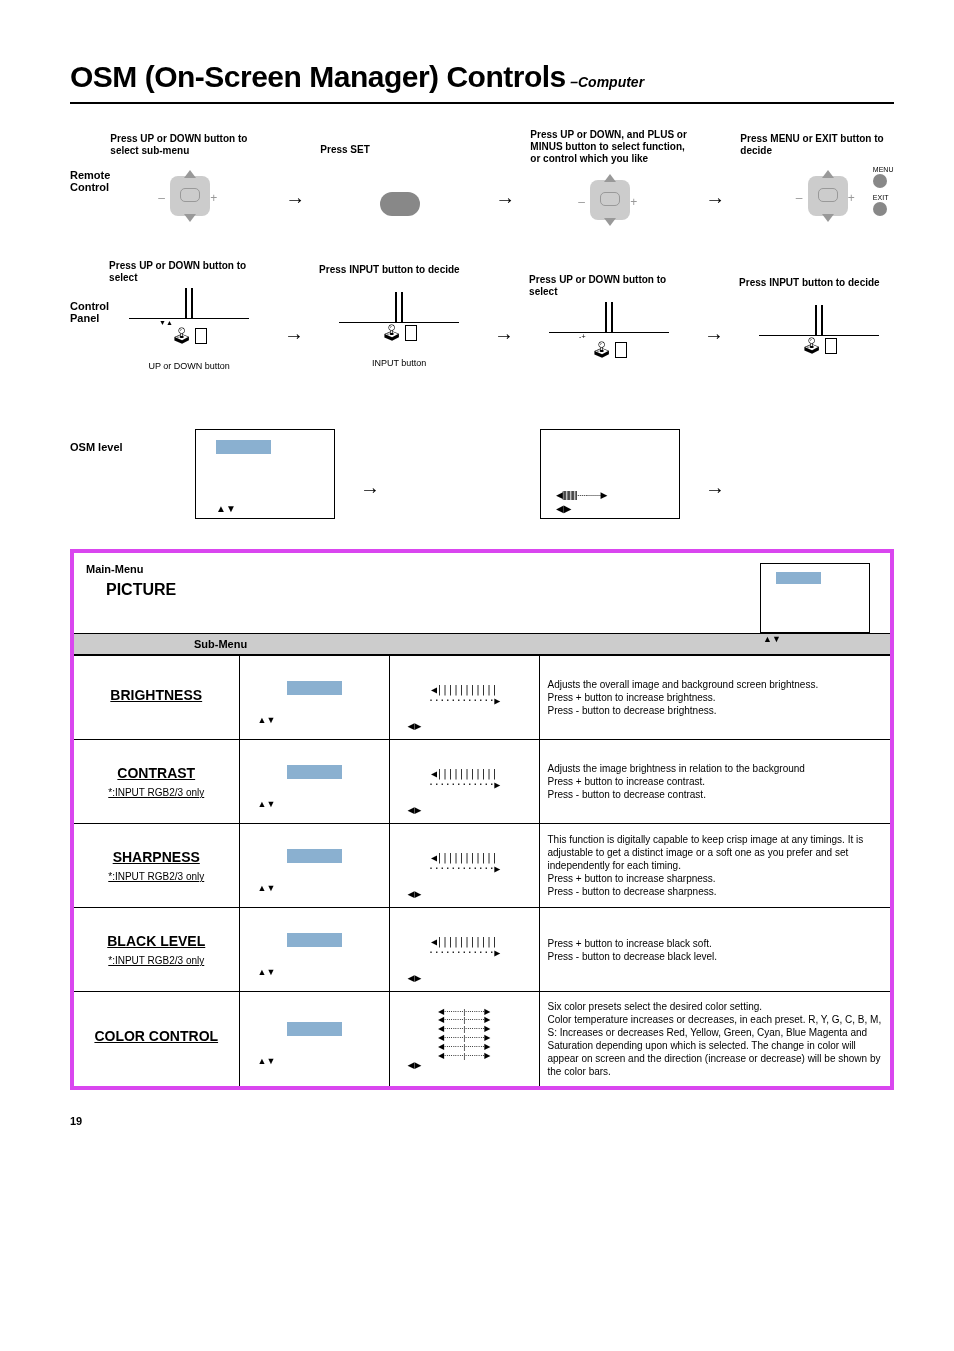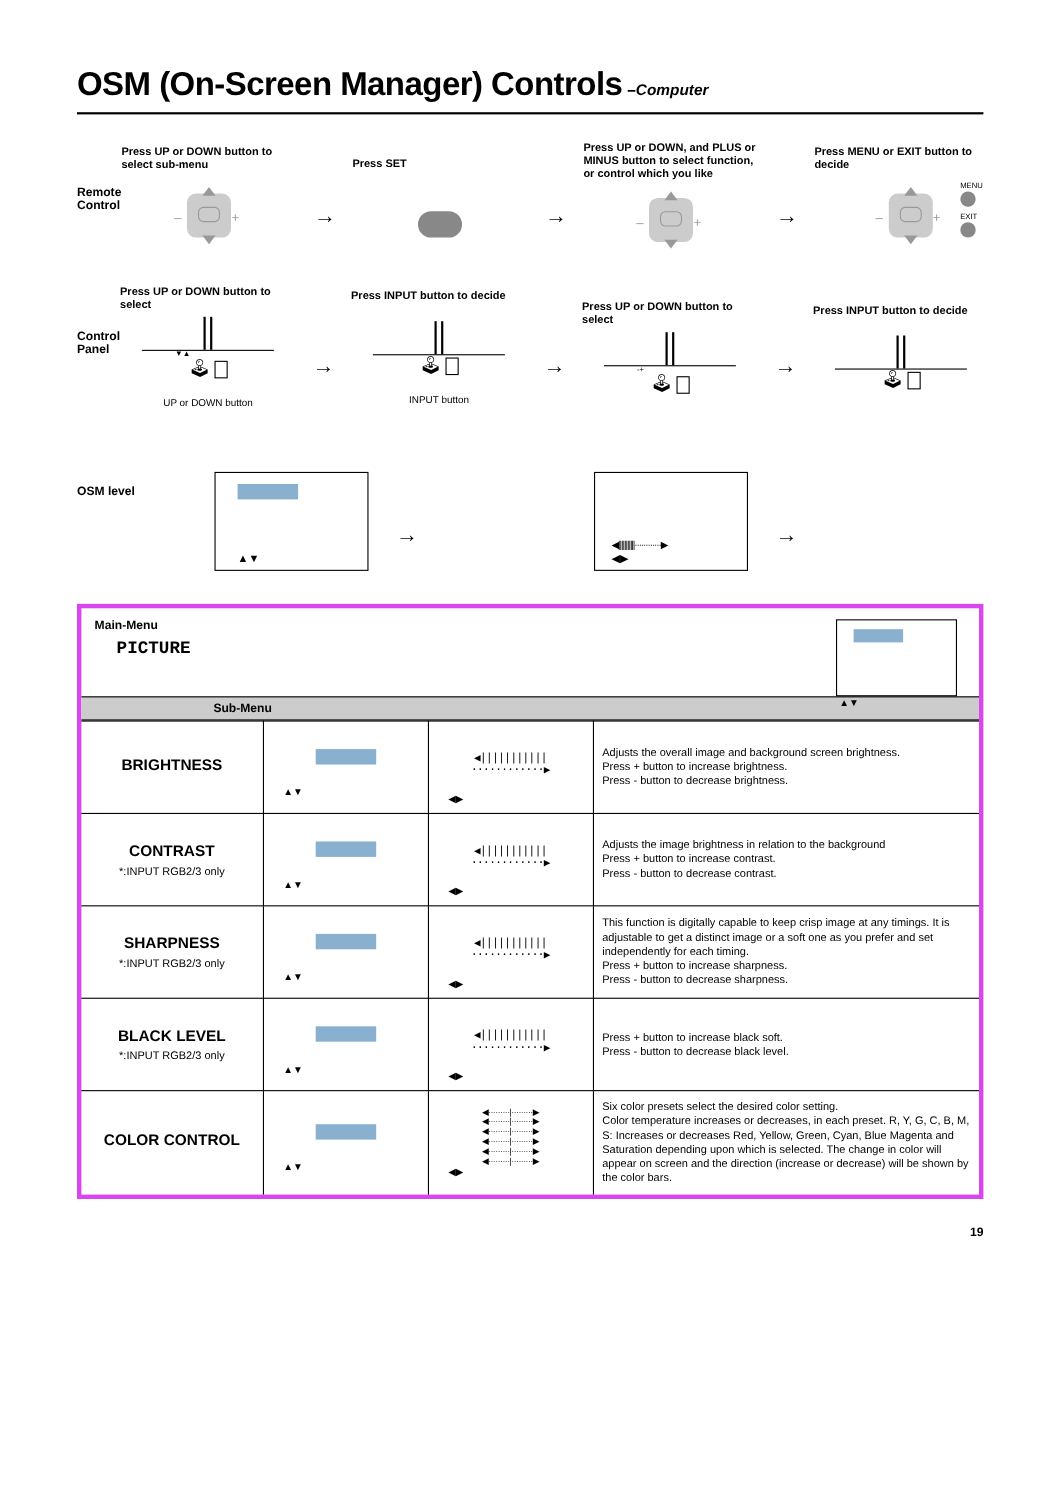--- a/index.html
+++ b/index.html
@@ -133,21 +133,21 @@
     margin-top: 15px;
   }
   .menu-header {
     padding: 10px 12px 0 12px;
     display: flex;
     justify-content: space-between;
     align-items: flex-start;
   }
   .menu-header-left { }
   .menu-header .mm { font-size:11px; font-weight:bold; }
-  .menu-header .mm2 { font-size:16px; font-weight:bold; margin:6px 0 10px 20px;font-family:Liberation Mono, monospace; }
+  .menu-header .mm2 { font-size:16px; font-weight:bold; margin:6px 0 10px 20px; }
   .mini-osm {
     width: 110px; height: 70px; border:1px solid #000; position:relative; margin-right:8px;
   }
   .mini-osm .highlight { position:absolute; top:8px; left:15px; width:45px; height:12px; background:#8ab0d0; }
   .mini-osm .av { position:absolute; left:2px; bottom:-12px; font-size:9px; }
 
   .submenu-bar {
     background: #ccc;
     font-size: 11px;
     font-weight: bold;
@@ -159,21 +159,21 @@
   table.menu {
     width: 100%;
     border-collapse: collapse;
     font-size: 10px;
   }
   table.menu td {
     border: 1px solid #000;
     padding: 8px 8px;
     vertical-align: middle;
   }
-  table.menu td:first-child { border-left: none; }
+  table.menu td:first-child { border-left: none; text-decoration: underline; }
   table.menu td:last-child  { border-right: none; }
   table.menu tr:last-child td { border-bottom: none; }
   .col-name { width: 165px; text-align:center; }
   .col-name .big { font-size:14px; font-weight:bold; display:block; margin-bottom:6px;}
   .col-name .note { font-size:10px; font-weight:normal; }
   .col-a { width: 150px; text-align:center; position:relative; height:80px; }
   .col-b { width: 150px; text-align:center; position:relative; }
   .col-desc { font-size:10px; line-height:1.3; }
 
   .cell-highlight {
@@ -187,21 +187,21 @@
     letter-spacing: -0.5px;
     margin: 20px 0 15px;
   }
   .cell-lr { font-size:9px; text-align:left; padding-left:10px; }
 
   .multi-slider div {
     font-size:8px; letter-spacing:-0.5px; line-height:1.1;
   }
 
   .page-num {
-    text-align: right;
+    text-align: left;
     font-size: 11px;
     font-weight: bold;
     margin-top: 25px;
   }
 </style>
 </head>
 <body>
 
 <div class="title-row">
   <span class="title-main">OSM (On-Screen Manager) Controls</span>

